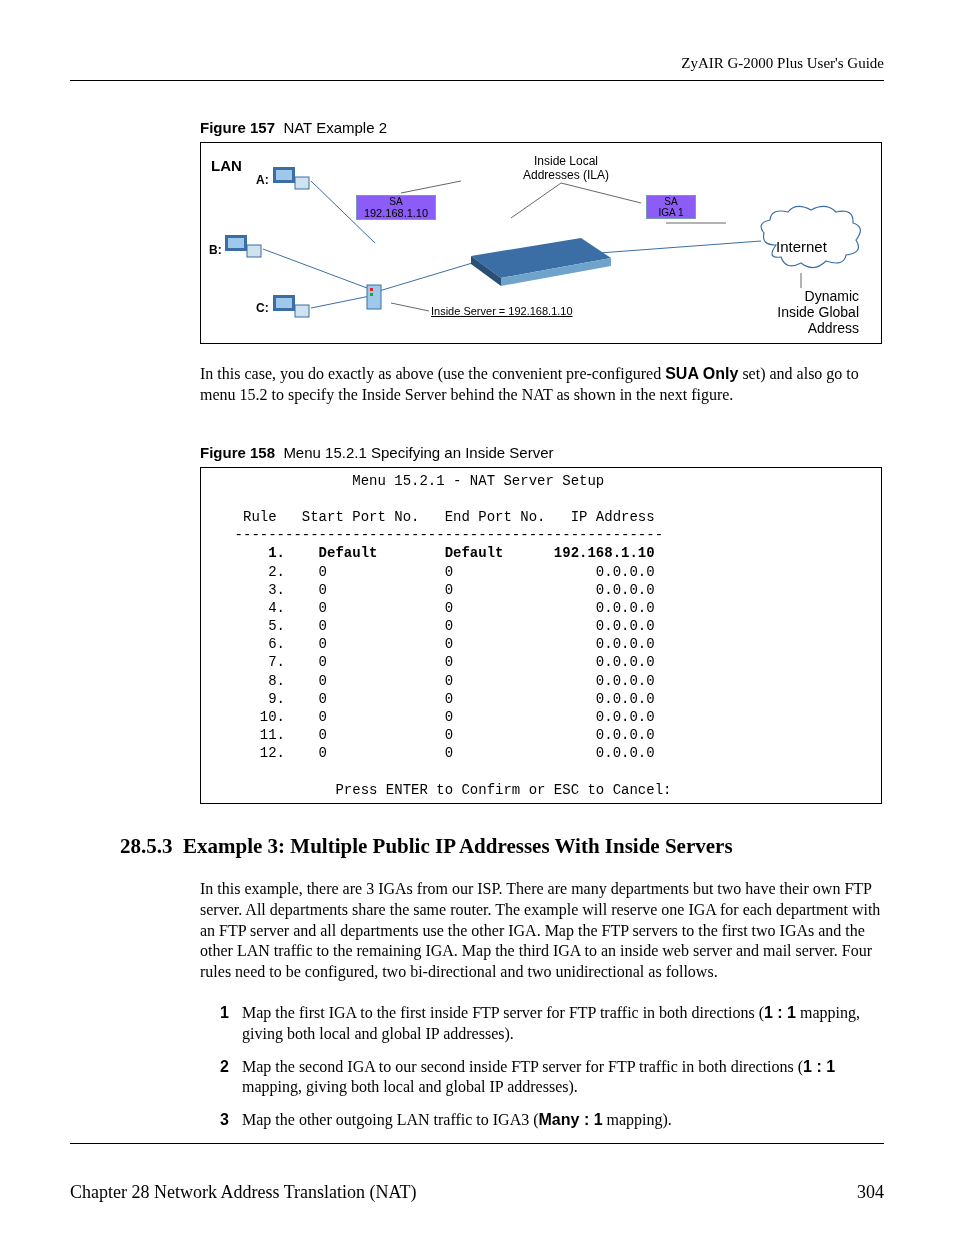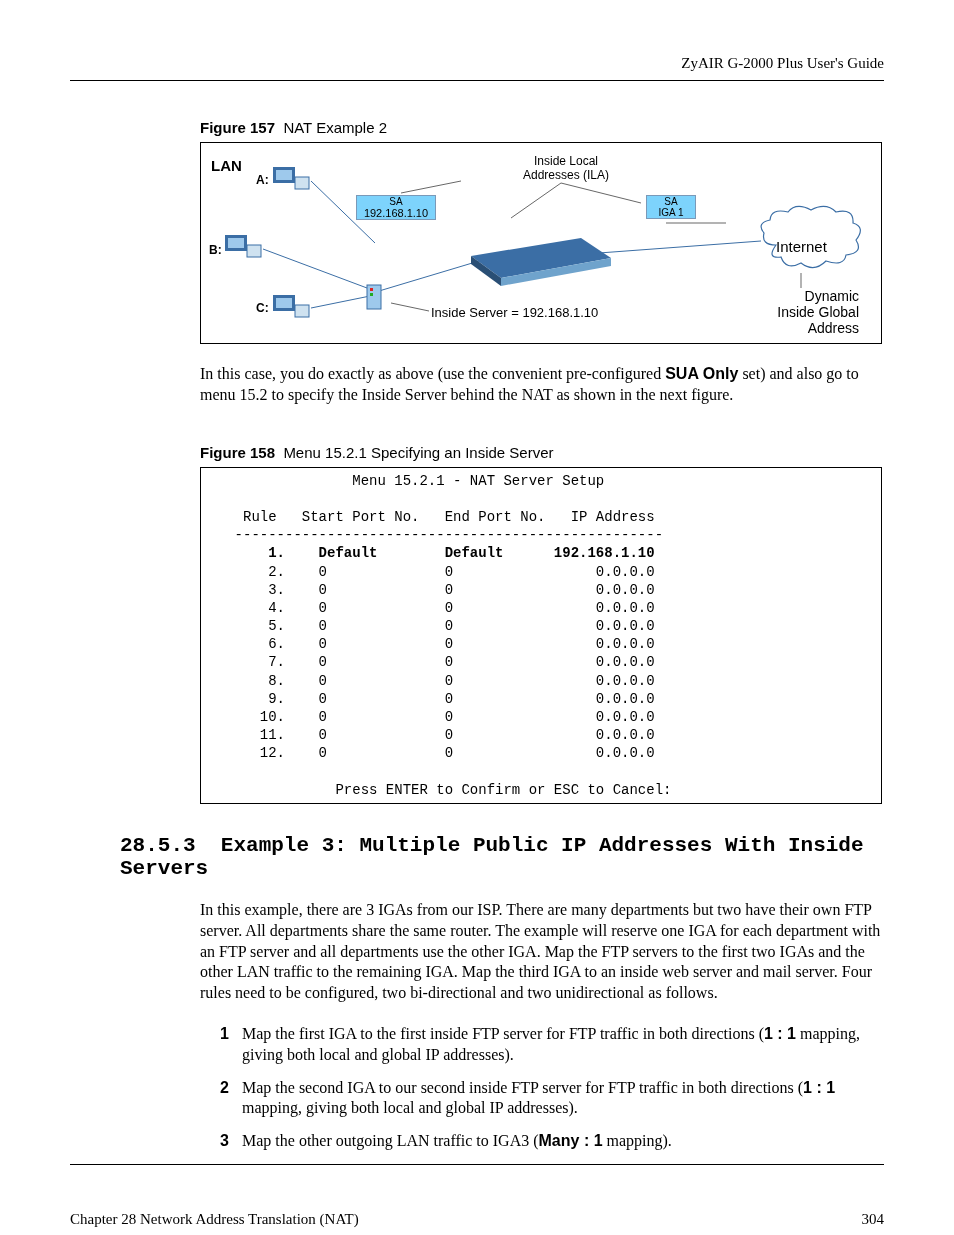--- a/index.html
+++ b/index.html
@@ -41,65 +41,65 @@
     width: 680px;
     height: 200px;
     position: relative;
     font-family: Arial, Helvetica, sans-serif;
     font-size: 12px;
     color: #000;
   }
   .diagram svg { position:absolute; left:0; top:0; }
   .lan-label { position:absolute; left:10px; top:14px; font-weight:bold; font-size:15px;}
   .ila-label { position:absolute; left:315px; top:12px; text-align:center; width:100px; line-height:1.15;}
-  .sa-box { border:1px solid #7a99b8; padding:0 4px; background:#7dd3fc; font-size:10px; text-align:center;}
+  .sa-box { border:1px solid #7a99b8; padding:0 4px; background:#8b5cf6; font-size:10px; text-align:center;}
   .sa1 { position:absolute; left:155px; top:52px; width:70px;}
   .sa1 .ip{font-size:11px;}
   .sa2 { position:absolute; left:445px; top:52px; width:40px;}
   .pc { position:absolute; }
   .pc svg{display:block;}
   .pc-label{position:absolute; font-weight:bold; font-size:12px;}
   .pcA{left:70px; top:22px;} .labA{left:55px; top:30px;}
   .pcB{left:22px; top:90px;} .labB{left:8px; top:100px;}
   .pcC{left:70px; top:150px;} .labC{left:55px; top:158px;}
   .hub{position:absolute; left:162px; top:140px;}
   .router{position:absolute; left:270px; top:95px;}
-  .inside-server{position:absolute; left:230px; top:162px; font-size:13px;}
+  .inside-server{position:absolute; left:230px; top:162px; font-size:11px;text-decoration:underline;}
   .internet-cloud{position:absolute; left:555px; top:62px;}
   .internet-text{position:absolute; left:575px; top:95px; font-weight:normal; font-size:15px;}
   .dyn-label{position:absolute; left:558px; top:145px; font-size:14px; text-align:right; width:100px; line-height:1.15;}
   
   .para { font-size: 16px; line-height: 1.3; margin: 20px 0; }
   .bold { font-weight: bold; }
   
   .termbox {
     border: 1px solid #000;
     width: 680px;
     font-family: "Courier New", Courier, monospace;
     font-size: 14px;
     line-height: 1.3;
     white-space: pre;
     padding: 4px 0;
   }
   .termbox b{font-weight:bold;}
   
   h2.section {
-    font-family: Liberation Mono, monospace;
+    font-family: Liberation Serif, serif;
     font-size: 21px;
     font-weight: bold;
     margin: 30px 0 14px -80px;
   }
   
   .numlist { margin-left: 20px; }
   .numlist .item { display:flex; margin-bottom:12px; font-size:16px; line-height:1.3;}
   .numlist .n { font-family: Arial, Helvetica, sans-serif; font-weight:bold; width:22px; flex-shrink:0;}
   
   .footer {
     display:flex; justify-content:space-between;
-    font-size:15px; margin-top:40px; padding-top:6px;align-items:flex-end;
+    font-size:18px; margin-top:32px; padding-top:6px;align-items:flex-end;
   }
 </style>
 </head>
 <body>
 
 <div class="page">
   <div class="running-head">ZyAIR G-2000 Plus User's Guide</div>
   <hr class="hr">
 
   <div class="content">

